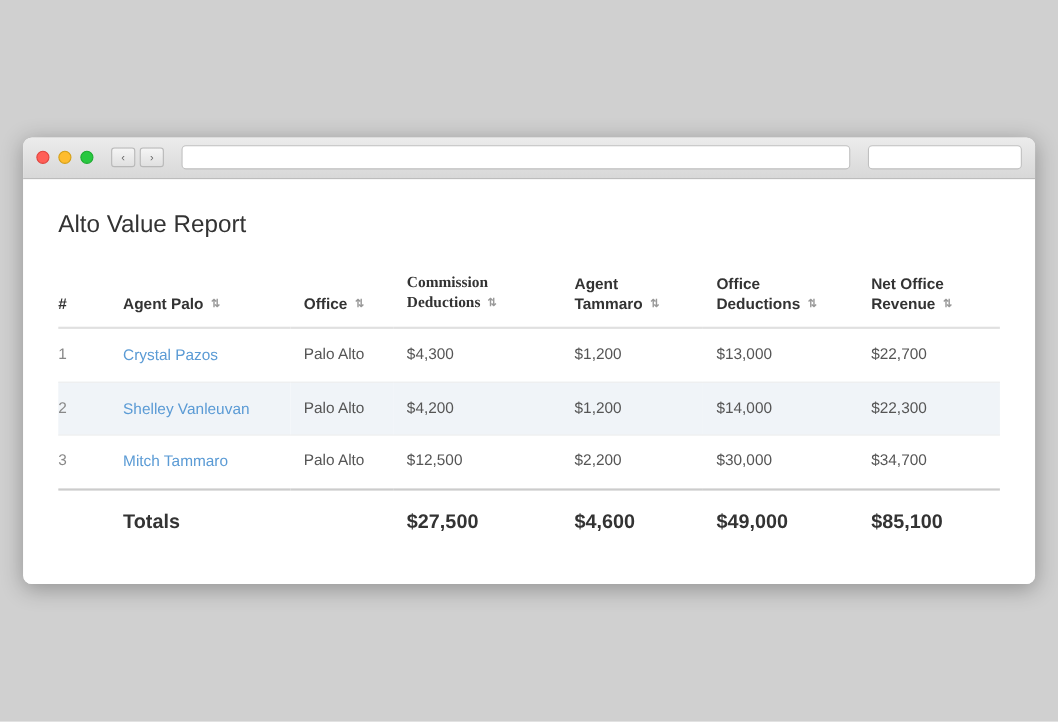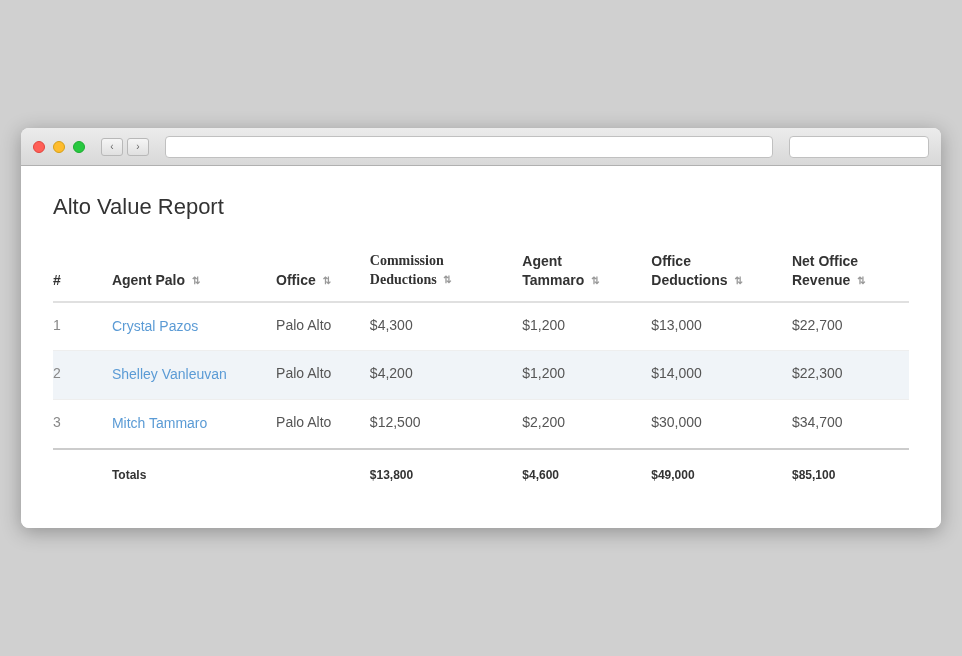--- a/index.html
+++ b/index.html
@@ -153,21 +153,21 @@
     }
 
     tfoot tr {
       border-top: 2px solid #ccc;
     }
 
     tfoot td {
       padding-top: 18px;
       font-weight: 700;
       color: #333;
-      font-size: 12px;
+      font-size: 18px;
     }
 
     tfoot td:first-child {
       color: #333;
     }
 
     .col-num { width: 36px; }
     .col-agent { width: 140px; }
     .col-office { width: 80px; }
     .col-commission { width: 130px; font-family: Liberation Serif, serif; }
@@ -253,21 +253,21 @@
       <td>$2,200</td>
       <td>$30,000</td>
       <td>$34,700</td>
     </tr>
         </tbody>
       <tfoot>
         <tr>
           <td></td>
           <td>Totals</td>
           <td></td>
-          <td>$13,800</td>
+          <td>$27,500</td>
           <td>$4,600</td>
           <td>$49,000</td>
           <td>$85,100</td>
         </tr>
       </tfoot>
     </table>
   </div>
 </div>
 
 </body></html>

